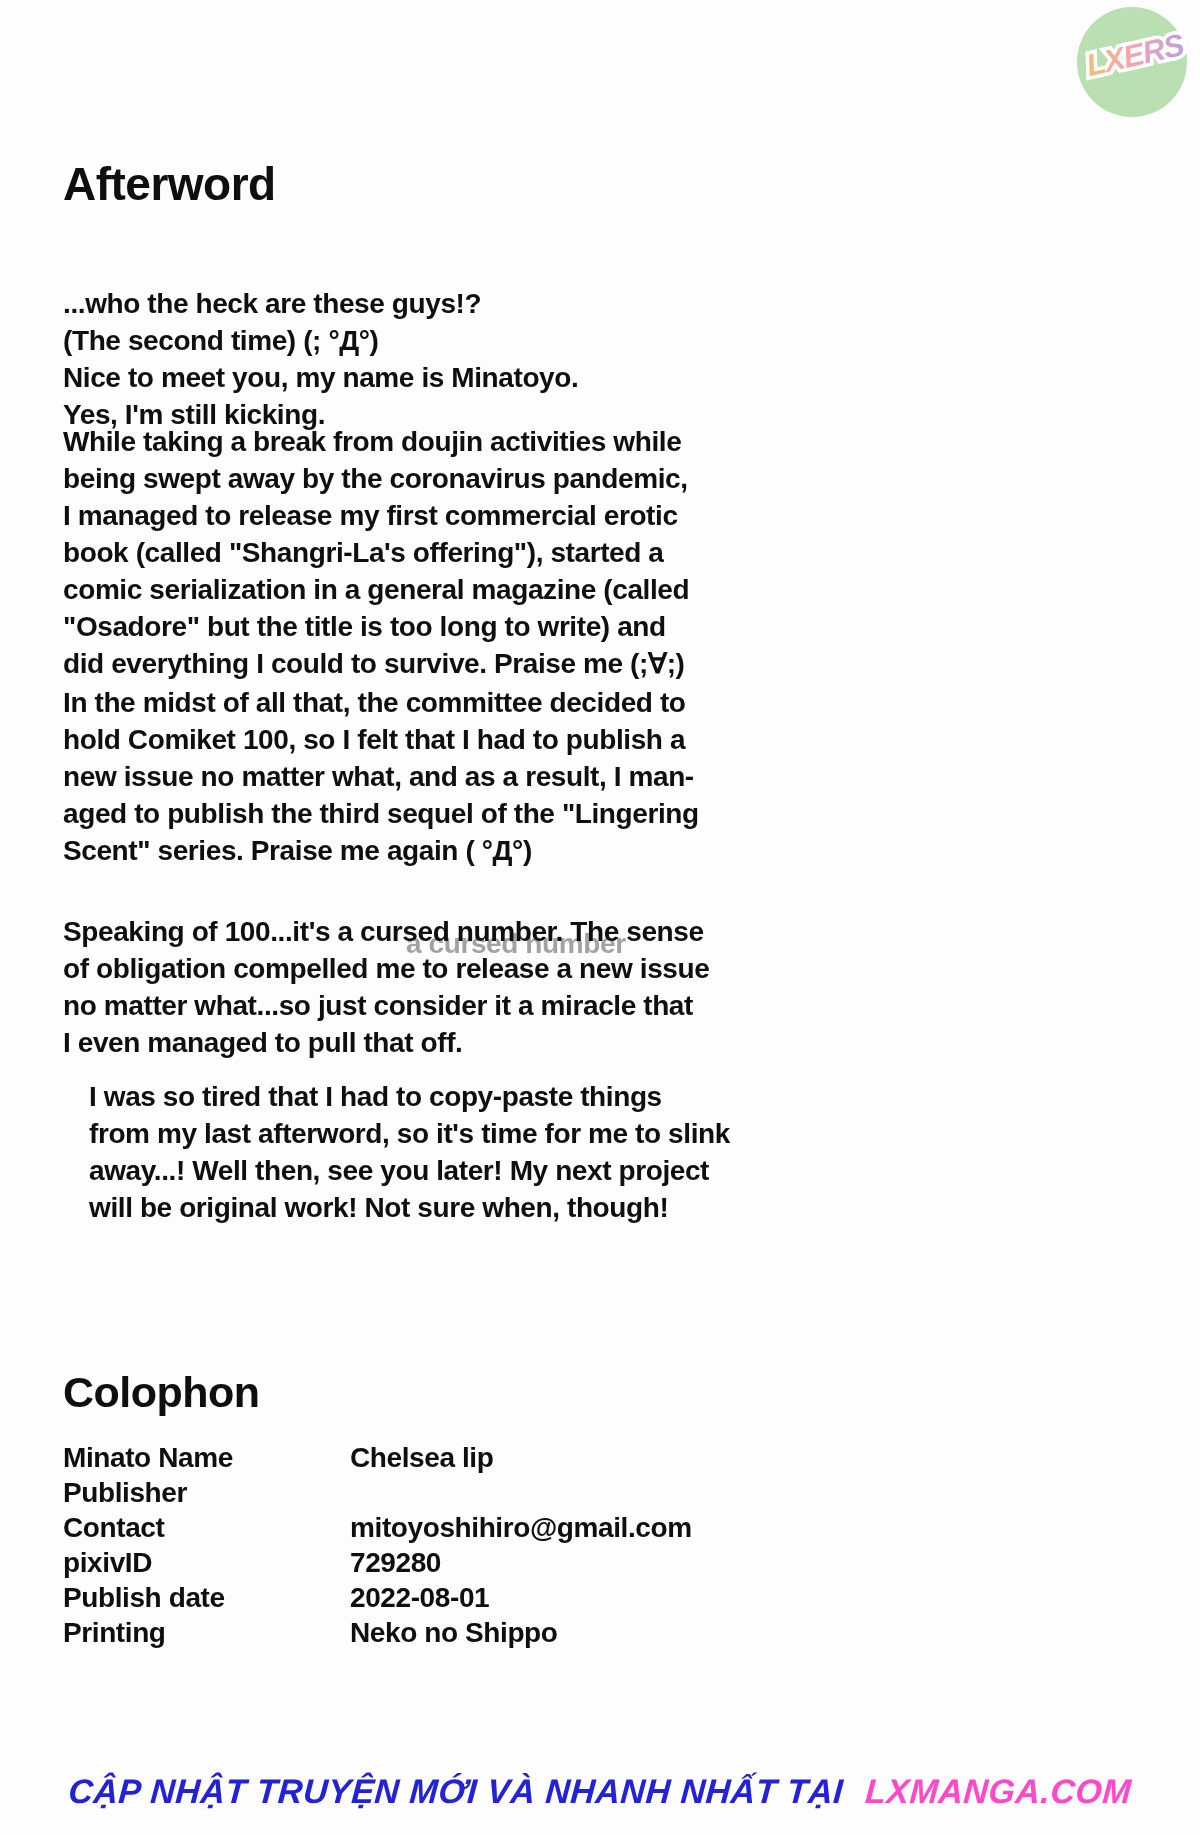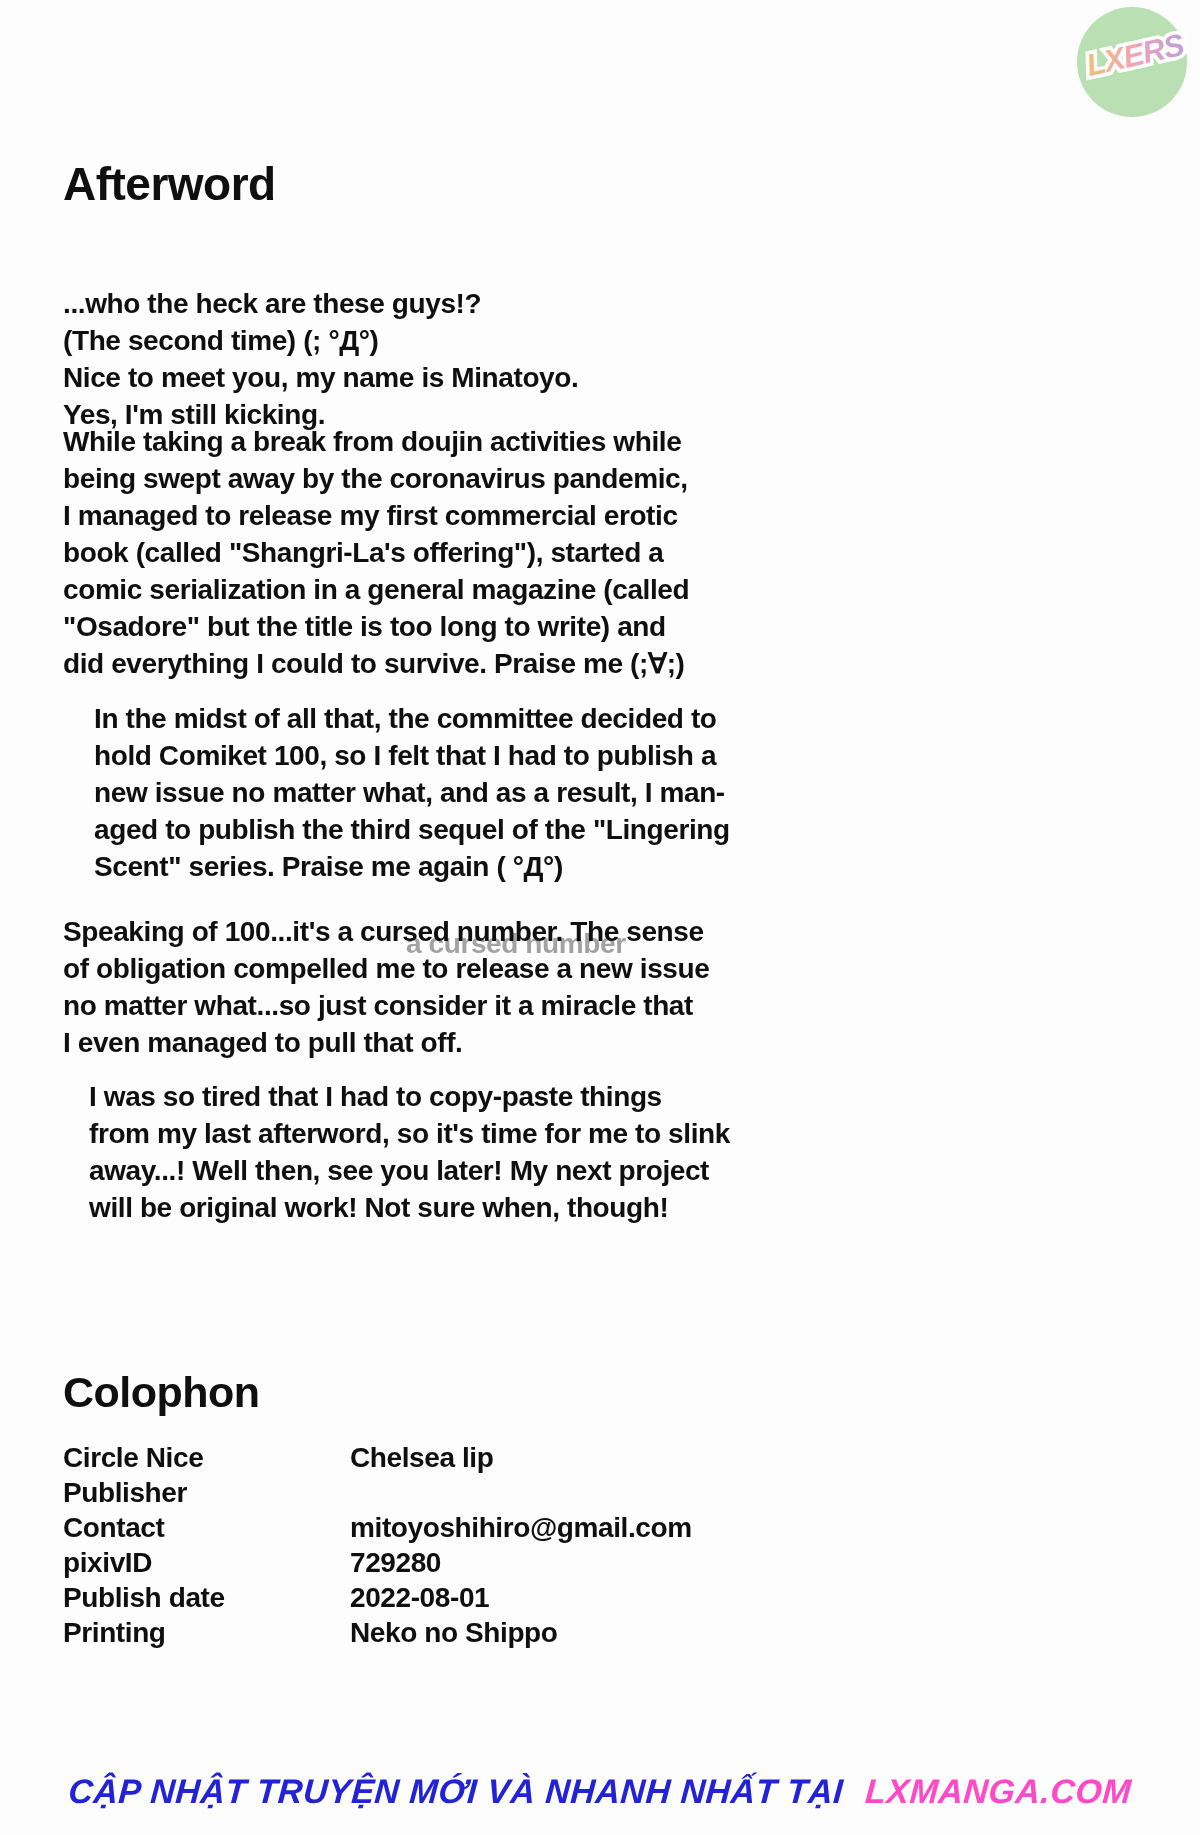--- a/index.html
+++ b/index.html
@@ -36,21 +36,21 @@
   
   .h-after{position:absolute;left:63px;top:126px;font-size:46px;font-weight:bold;letter-spacing:-0.5px;text-align:right;}
   .h-colophon{position:absolute;left:63px;top:1332px;font-size:43px;font-weight:bold;letter-spacing:-0.5px;}
   .para{
     position:absolute;left:63px;width:1080px;
     font-size:28px;font-weight:bold;line-height:37px;letter-spacing:-0.4px;
     white-space:pre-line;z-index:2;
   }
   #p1{top:243px;margin-top:42px;}
   #p2{top:423px;}
-  #p3{top:700px;margin-left:31px;}
+  #p3{top:684px;}
   #p4{top:913px;}
   #p5{top:1078px;margin-left:26px;}
 
   
   .wm-echo{
     position:absolute;left:406px;top:928px;z-index:1;
     font-size:28px;font-weight:bold;letter-spacing:-0.4px;
     color:#737373;opacity:0.65;filter:blur(0.6px);
     white-space:nowrap;
   }
@@ -110,21 +110,21 @@
 I even managed to pull that off.</div>
   <div id="p5" class="para">I was so tired that I had to copy-paste things
 from my last afterword, so it's time for me to slink
 away...! Well then, see you later! My next project
 will be original work! Not sure when, though!</div>
 
   <h2 class="h-colophon">Colophon</h2>
 
   <div class="c-table">
     <div class="c-row">
-      <span class="c-label">Circle Nice</span>
+      <span class="c-label">Minato Name</span>
       <span class="c-value">Chelsea lip</span>
     </div>
     <div class="c-row">
       <span class="c-label">Publisher</span>
     </div>
     <div class="c-row">
       <span class="c-label">Contact</span>
       <span class="c-value">mitoyoshihiro@gmail.com</span>
     </div>
     <div class="c-row">

